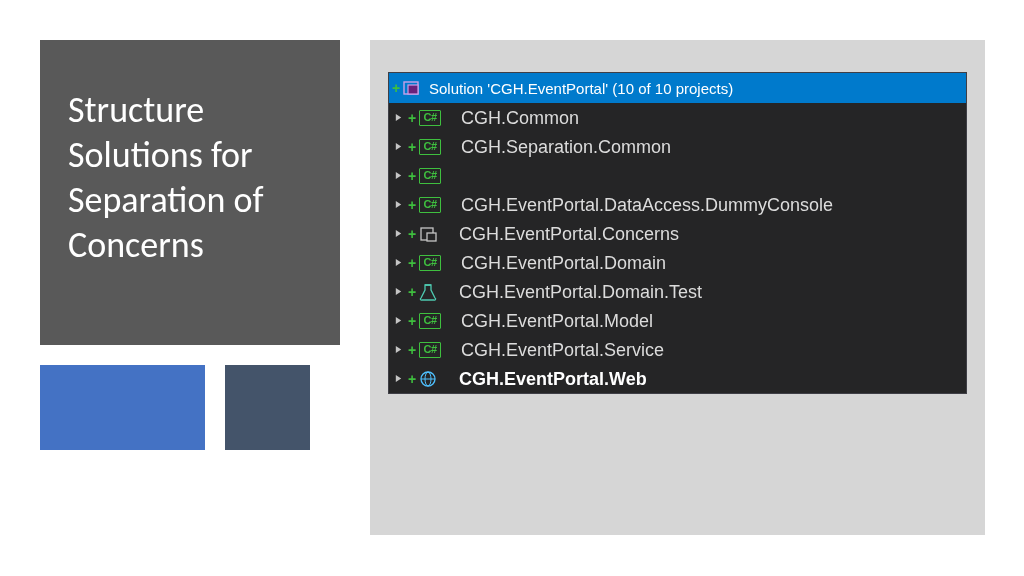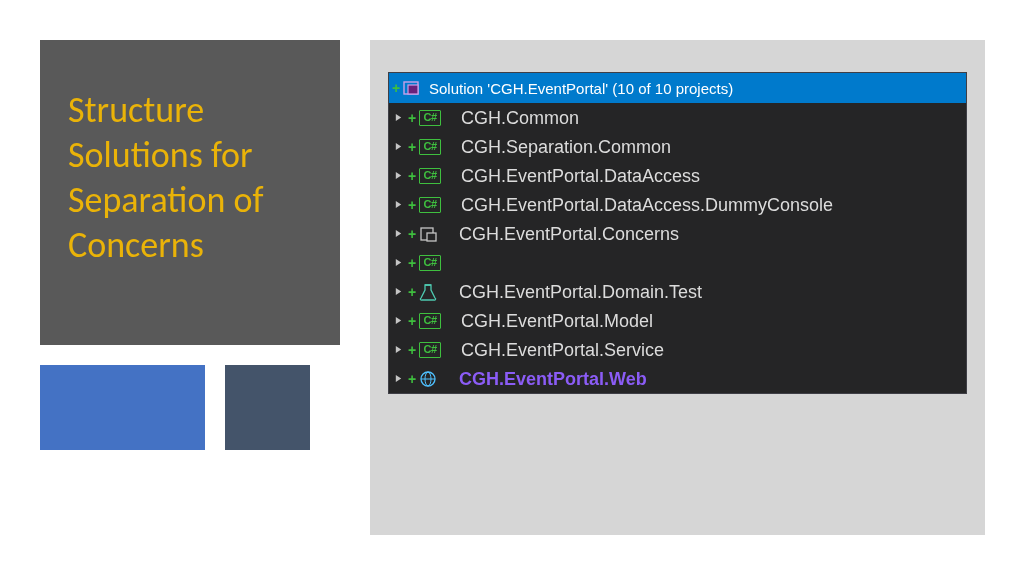--- a/index.html
+++ b/index.html
@@ -7,21 +7,21 @@
 
   .slide {
     width: 1024px; height: 576px; background: #fff; position: relative;
   }
 
   .left-col {
     position: absolute; left: 40px; top: 40px; width: 300px;
   }
 
   .title-block {
-    background: #595959; color: #eab308; width: 300px; height: 305px;
+    background: #595959; color: #ffffff; width: 300px; height: 305px;
     padding: 48px 28px 28px 28px;
     display: flex; align-items: flex-start;
   }
   .title-block h1 {
     font-weight: 300; font-size: 36px; line-height: 1.25;
   }
 
   .deco-row {
     margin-top: 20px; display: flex; gap: 20px;
   }
@@ -47,21 +47,21 @@
     display: flex; align-items: center; height: 30px;
     background: #007acc; color: #fff; padding-left: 2px; gap: 2px;
   }
   .sol-row .sol-text { margin-left: 4px; font-size: 15px; white-space: nowrap; }
 
   .proj-row {
     display: flex; align-items: center; height: 29px;
     padding-left: 2px; gap: 2px;
   }
   .proj-row .label { margin-left: 18px; white-space: nowrap; color: #dcdcdc; }
-  .proj-row.bold .label { font-weight: 700; color: #8b5cf6; }
+  .proj-row.bold .label { font-weight: 700; color: #ffffff; }
 
   
   .tri {
     width: 14px; height: 14px; display: flex; align-items: center; justify-content: center;
     color: #c5c5c5; font-size: 12px;
   }
   .tri svg { width: 9px; height: 9px; }
 
   
   .plus {
@@ -155,21 +155,20 @@
             <span class="label">CGH.Separation.Common</span>
           </div>
           <div class="proj-row">
             <span class="tri">
               <svg viewBox="0 0 10 10">
                 <path d="M2 1 L8 5 L2 9 Z" fill="#c5c5c5"></path>
               </svg>
             </span>
             <span class="plus">+</span>
             <span class="ico-cs">C#</span>
-            <span class="label">CGH.EventPortal.DataAccess</span>
           </div>
           <div class="proj-row">
             <span class="tri">
               <svg viewBox="0 0 10 10">
                 <path d="M2 1 L8 5 L2 9 Z" fill="#c5c5c5"></path>
               </svg>
             </span>
             <span class="plus">+</span>
             <span class="ico-cs">C#</span>
             <span class="label">CGH.EventPortal.DataAccess.DummyConsole</span>
@@ -190,20 +189,21 @@
             <span class="label">CGH.EventPortal.Concerns</span>
           </div>
           <div class="proj-row">
             <span class="tri">
               <svg viewBox="0 0 10 10">
                 <path d="M2 1 L8 5 L2 9 Z" fill="#c5c5c5"></path>
               </svg>
             </span>
             <span class="plus">+</span>
             <span class="ico-cs">C#</span>
+            <span class="label">CGH.EventPortal.Domain</span>
           </div>
           <div class="proj-row">
             <span class="tri">
               <svg viewBox="0 0 10 10">
                 <path d="M2 1 L8 5 L2 9 Z" fill="#c5c5c5"></path>
               </svg>
             </span>
             <span class="plus">+</span>
             <span class="ico ico-test">
               <svg viewBox="0 0 20 18">

